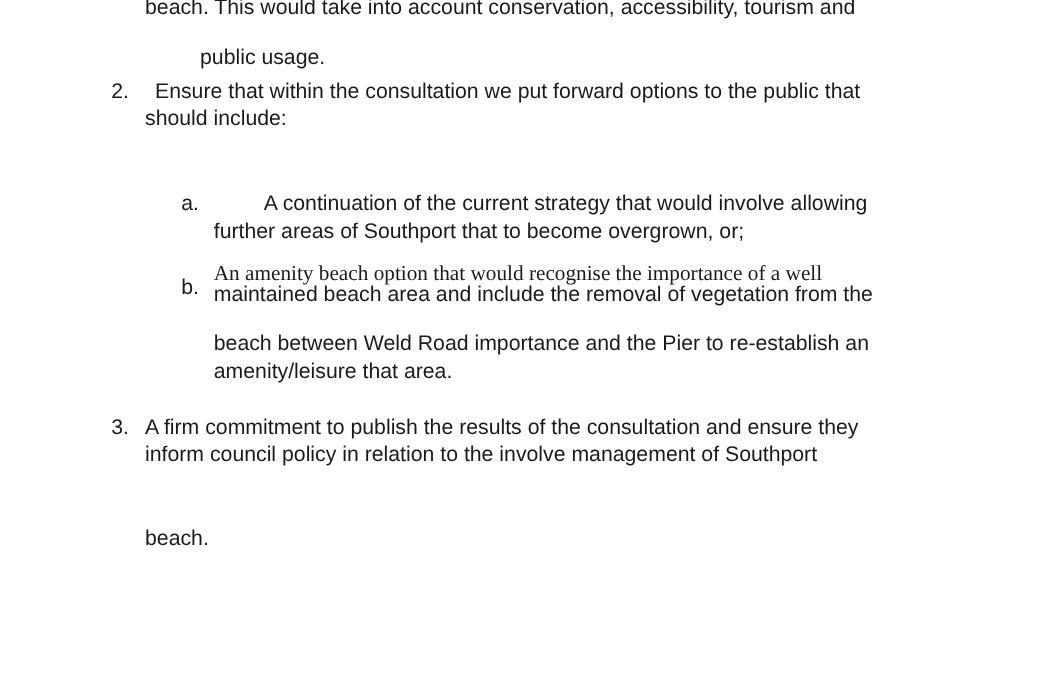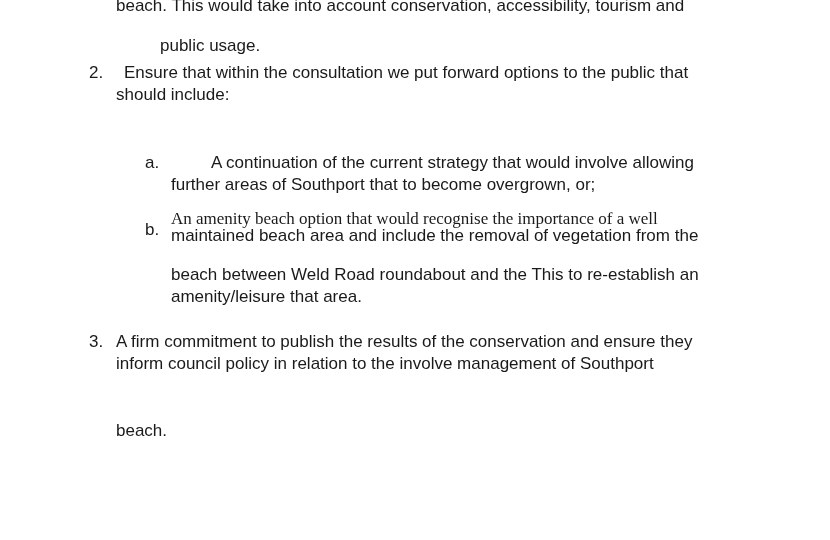--- a/index.html
+++ b/index.html
@@ -28,24 +28,24 @@
     <div>
       <div class="num" style="left:145px; top:152px;">a.</div>
       <div class="line" style="left:171px; top:152px;margin-left:40px;">A continuation of the current strategy that would involve allowing</div>
       <div class="line" style="left:171px; top:174px;">further areas of Southport that to become overgrown, or;</div>
     </div>
 
     <div>
       <div class="num" style="left:145px; top:219px;">b.</div>
       <div class="line" style="left:171px; top:208px;font-family:Liberation Serif, serif;">An amenity beach option that would recognise the importance of a well</div>
       <div class="line" style="left:171px; top:225px;">maintained beach area and include the removal of vegetation from the</div>
-      <div class="line" style="left:171px; top:264px;">beach between Weld Road roundabout and the This to re-establish an</div>
+      <div class="line" style="left:171px; top:264px;">beach between Weld Road importance and the Pier to re-establish an</div>
       <div class="line" style="left:171px; top:286px;">amenity/leisure that area.</div>
     </div>
   </div>
 
   <div>
     <div class="num" style="left:89px; top:331px;">3.</div>
-    <div class="line" style="left:116px; top:331px;">A firm commitment to publish the results of the conservation and ensure they</div>
+    <div class="line" style="left:116px; top:331px;">A firm commitment to publish the results of the consultation and ensure they</div>
     <div class="line" style="left:116px; top:353px;">inform council policy in relation to the involve management of Southport</div>
     <div class="line" style="left:116px; top:375px;margin-top:45px;">beach.</div>
   </div>
 </div>
 
 </body></html>

